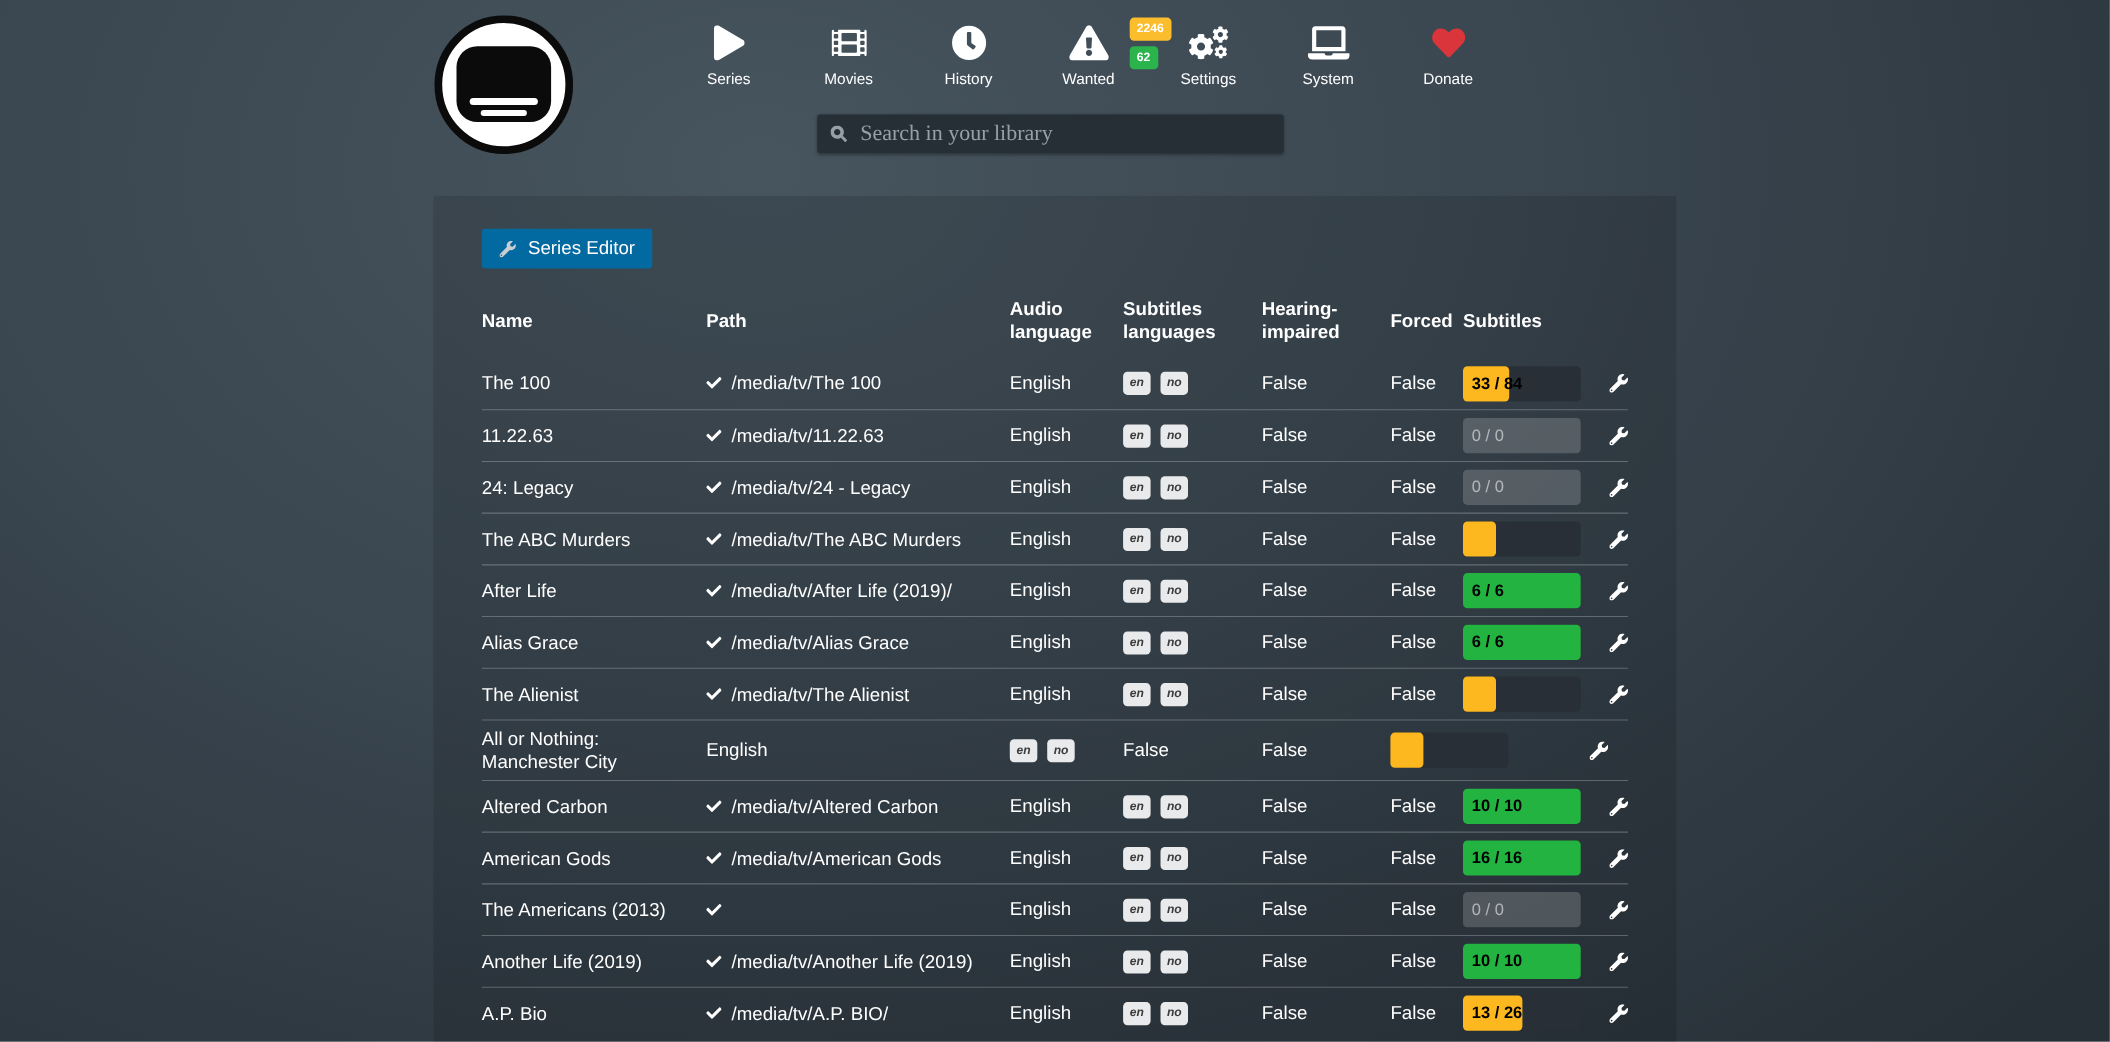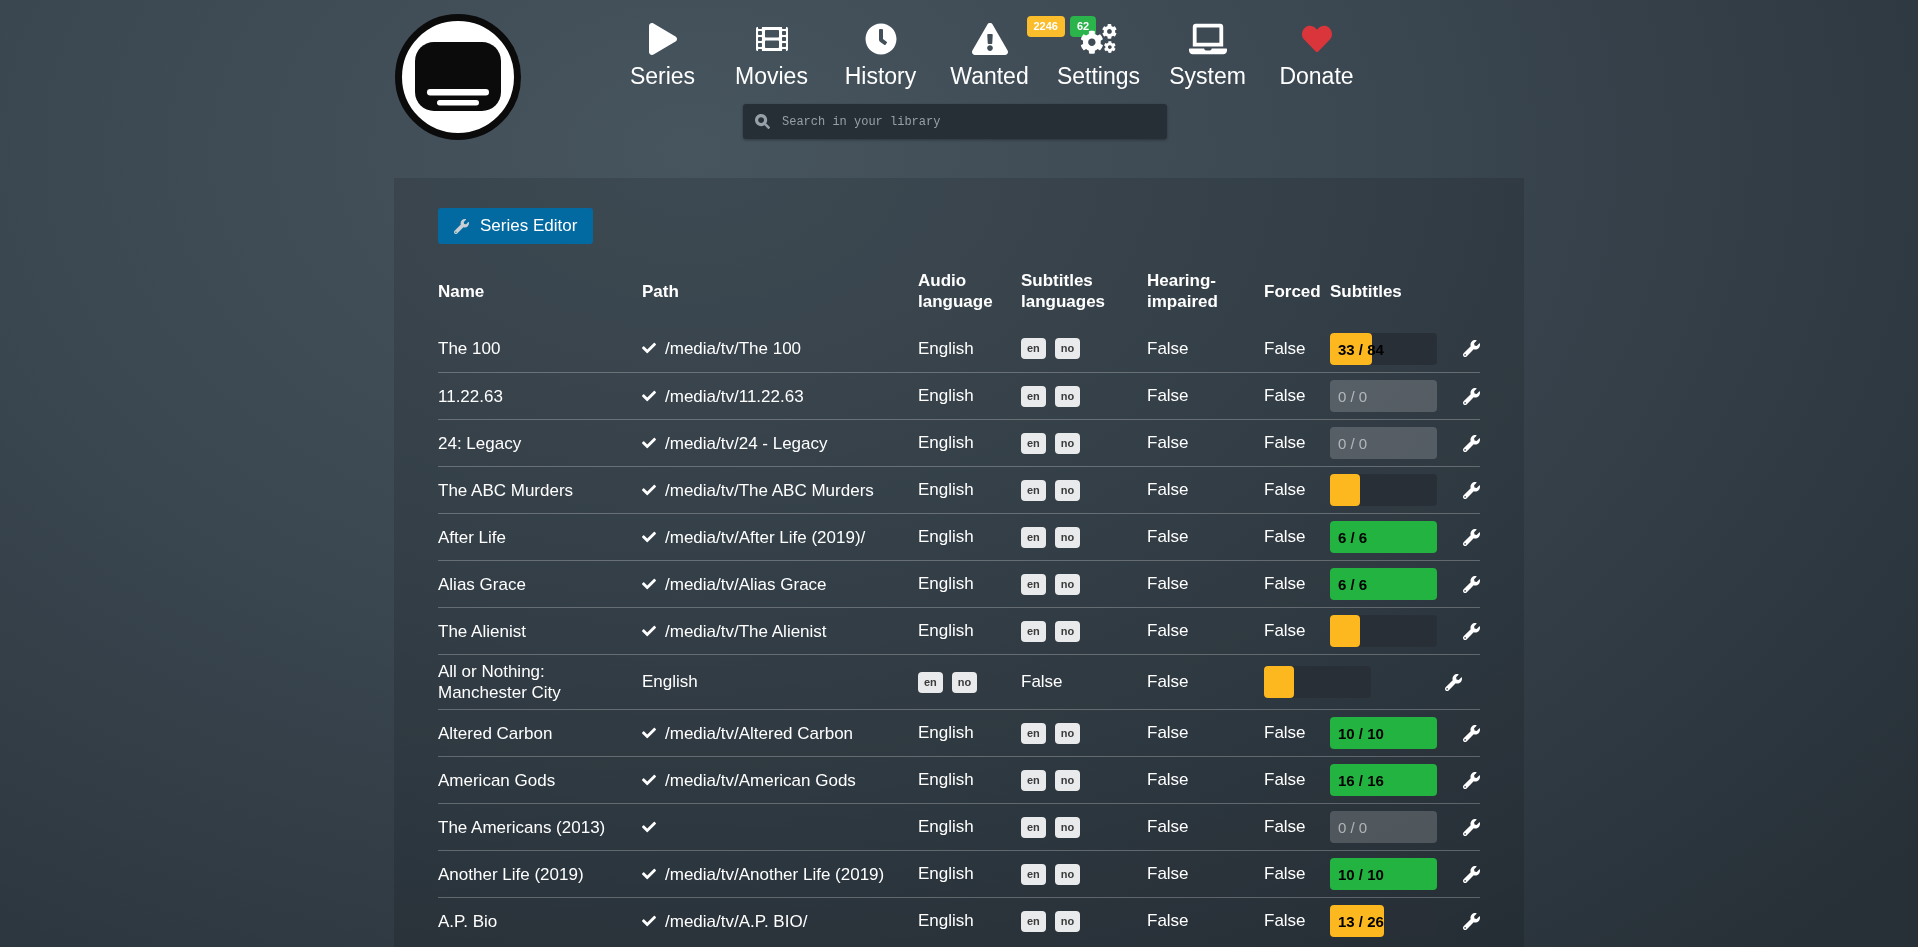--- a/index.html
+++ b/index.html
@@ -9,45 +9,45 @@
     font-family:"Liberation Sans",sans-serif;color:#fff;
     position:relative;
   }
   
   .top-header{position:relative;height:178px;}
   .logo{position:absolute;left:394px;top:13px;width:128px;height:128px;}
   .nav{position:absolute;left:608px;top:20px;display:flex;}
   .nav-item{width:109px;display:flex;flex-direction:column;align-items:center;cursor:pointer;position:relative;}
   .icon-box{height:38px;display:flex;align-items:center;justify-content:center;}
   .icon-box svg{display:block;}
-  .nav-label{font-size:23px;margin-top:5px;white-space:nowrap;}
-  .nav-badges{position:absolute;top:-4px;left:50%;margin-left:37px;display:flex;flex-direction:row;align-items:flex-start;gap:5px;justify-content:flex-end;}
+  .nav-label{font-size:14px;margin-top:5px;white-space:nowrap;}
+  .nav-badges{position:absolute;top:-4px;left:50%;margin-left:37px;display:flex;flex-direction:column;align-items:flex-start;gap:5px;justify-content:flex-end;}
   .badge{color:#fff;font-size:11px;font-weight:bold;padding:5px 7px;border-radius:4px;line-height:1;}
   .badge.warn{background:var(--badge-warning,#fbbd2b);}
   .badge.ok{background:var(--badge-success,#2bb34c);}
   .search-bar{position:absolute;left:743px;top:104px;width:424px;height:35px;background:#272f36;border-radius:3px;
     display:flex;align-items:center;padding:0 12px;box-sizing:border-box;box-shadow:0 1px 3px rgba(0,0,0,.35);}
-  .search-bar input{background:transparent;border:none;outline:none;color:#ef4444;font-size:12px;margin-left:10px;flex:1;font-family:Liberation Mono, monospace;}
+  .search-bar input{background:transparent;border:none;outline:none;color:#ef4444;font-size:20px;margin-left:10px;flex:1;font-family:Liberation Serif, serif;}
   .search-bar input::placeholder{color:#97a0a8;}
   
   .panel{width:1130px;margin:0 auto;background:rgba(0,0,0,0.12);min-height:769px;padding:30px 44px 40px;box-sizing:border-box;}
   .editor-btn{display:inline-flex;align-items:center;gap:11px;background:#0369a1;border:none;color:#fff;
     font-size:17px;height:36px;padding:0 16px;border-radius:3px;font-family:inherit;cursor:pointer;}
   .editor-btn svg{fill:#c9ced3;}
   
   .series-table{margin-top:26px;}
   .thead,.row{display:grid;grid-template-columns:204px 276px 103px 126px 117px 66px 132px 1fr;align-items:center;}
   .thead{font-weight:bold;font-size:17px;line-height:21px;padding-bottom:13px;}
   .thead>div{padding-right:10px;}
   .row{min-height:47px;border-top:1px solid rgba(255,255,255,0.25);font-size:17px;padding:6px 0;box-sizing:border-box;}
   .row:first-child{border-top:none;}
   .cell-name{padding-right:16px;line-height:21px;}
   .cell-path{padding-right:2px;line-height:21px;}
   .check-icon{display:inline-block;margin-right:9px;transform:translateY(1px);}
-  .lang-badges{display:flex;gap:9px;}
+  .lang-badges{display:flex;gap:9px;font-style:italic;}
   .lang-badge{background:#e9eaeb;color:#3b3b3b;font-size:11px;font-weight:bold;padding:5px 6px;border-radius:4px;line-height:1;}
   .bar{position:relative;width:107px;height:32px;border-radius:4px;background:#282f37;}
   .bar.disabled{background:rgba(255,255,255,0.18);}
   .bar .fill{height:100%;border-radius:4px;}
   .bar.warning .fill{background:var(--warning,#fcb81e);}
   .bar.success .fill{background:var(--success,#23b340);}
   .bar-label{position:absolute;left:8px;top:50%;transform:translateY(-50%);font-size:15px;font-weight:bold;color:#000;white-space:nowrap;}
   .bar.disabled .bar-label{color:rgba(255,255,255,0.55);font-weight:normal;}
   .action-cell{display:flex;justify-content:flex-end;}
   .wrench-btn{background:none;border:none;cursor:pointer;padding:0;line-height:0;}

